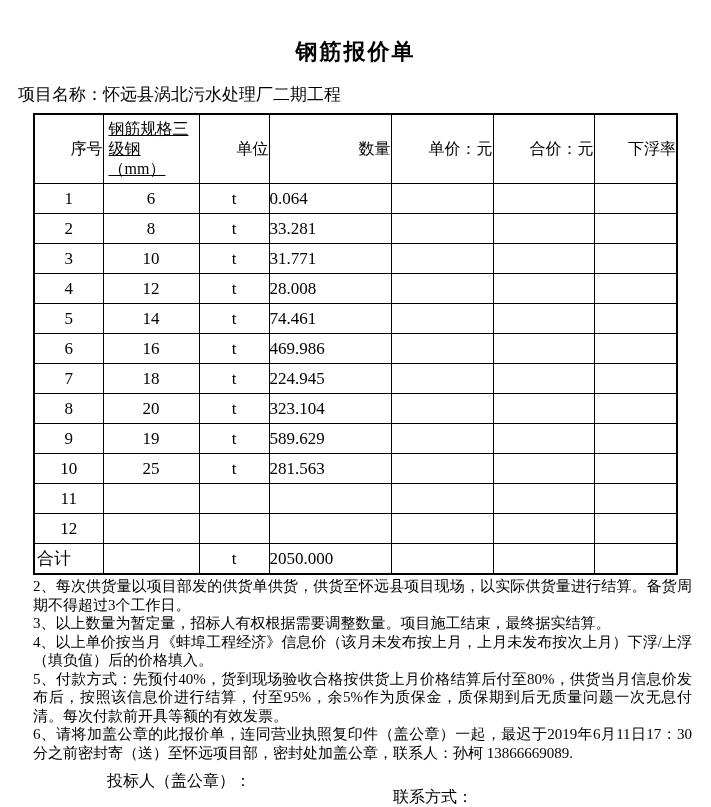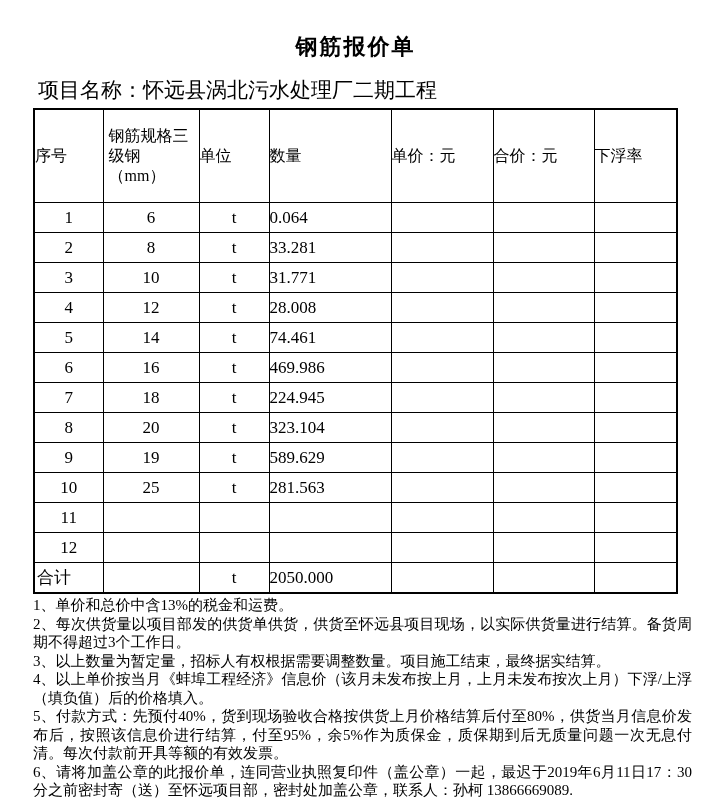--- a/index.html
+++ b/index.html
@@ -10,55 +10,55 @@
     font-family: "Liberation Serif", "DejaVu Serif", serif;
   }
   .page {
     position: relative;
     width: 711px;
     height: 807px;
     background: #ffffff;
     overflow: hidden;
   }
   .doc-title {
-    margin: 6px;
-    padding-top: 28px;
+    margin: 0;
+    padding-top: 39px;
     text-align: center;
     font-size: 22px;
     font-weight: bold;
     letter-spacing: 2px;
     line-height: 26px;
   }
   .project-line {
-    margin: 19px 0 0 38px;
-    font-size: 21px;
+    margin: 19px 0 0 18px;
+    font-size: 17px;
     line-height: 22px;
   }
   table.quote {
     border-collapse: collapse;
     table-layout: fixed;
     margin: 7px 0 0 33px;
     border: 2px solid #000;
   }
   table.quote th, table.quote td {
     border: 1px solid #000;
     padding: 0;
     font-weight: normal;
     font-size: 17px;
     overflow: hidden;
     white-space: nowrap;
   }
   table.quote thead th {
     height: 53px;
     font-size: 16px;
-    text-align: left;
+    text-align: right;
     white-space: normal;
     line-height: 20px;
   }
-  table.quote thead th.spec-head { padding: 16px 5px; text-align: left; }
+  table.quote thead th.spec-head { padding: 4px 5px; text-align: left; text-decoration: underline; }
   table.quote tbody td { height: 29px; }
   .c { text-align: center; }
   .qty { padding-right: 12px !important; }
   .total-label { text-align: left; padding-left: 2px !important; }
   .notes {
     width: 659px;
     margin: 2px 0 0 33px;
     font-size: 15px;
     line-height: 18.5px;
   }
@@ -219,21 +219,20 @@
         <td class="c">t</td>
         <td class="qty">2050.000</td>
         <td></td>
         <td></td>
         <td></td>
       </tr>
     </tbody>
   </table>
 
   <div class="notes">
-    <p>1、单价和总价中含13%的税金和运费。</p>
     <p>2、每次供货量以项目部发的供货单供货，供货至怀远县项目现场，以实际供货量进行结算。备货周期不得超过3个工作日。</p>
     <p>3、以上数量为暂定量，招标人有权根据需要调整数量。项目施工结束，最终据实结算。</p>
     <p>4、以上单价按当月《蚌埠工程经济》信息价（该月未发布按上月，上月未发布按次上月）下浮/上浮（填负值）后的价格填入。</p>
     <p>5、付款方式：先预付40%，货到现场验收合格按供货上月价格结算后付至80%，供货当月信息价发布后，按照该信息价进行结算，付至95%，余5%作为质保金，质保期到后无质量问题一次无息付清。每次付款前开具等额的有效发票。</p>
     <p>6、请将加盖公章的此报价单，连同营业执照复印件（盖公章）一起，最迟于2019年6月11日17：30分之前密封寄（送）至怀远项目部，密封处加盖公章，联系人：孙柯 13866669089.</p>
   </div>
 
   <div class="sig-line">
     <span class="sig-bidder">投标人（盖公章）：</span>
     <span class="sig-contact">联系方式：</span>

